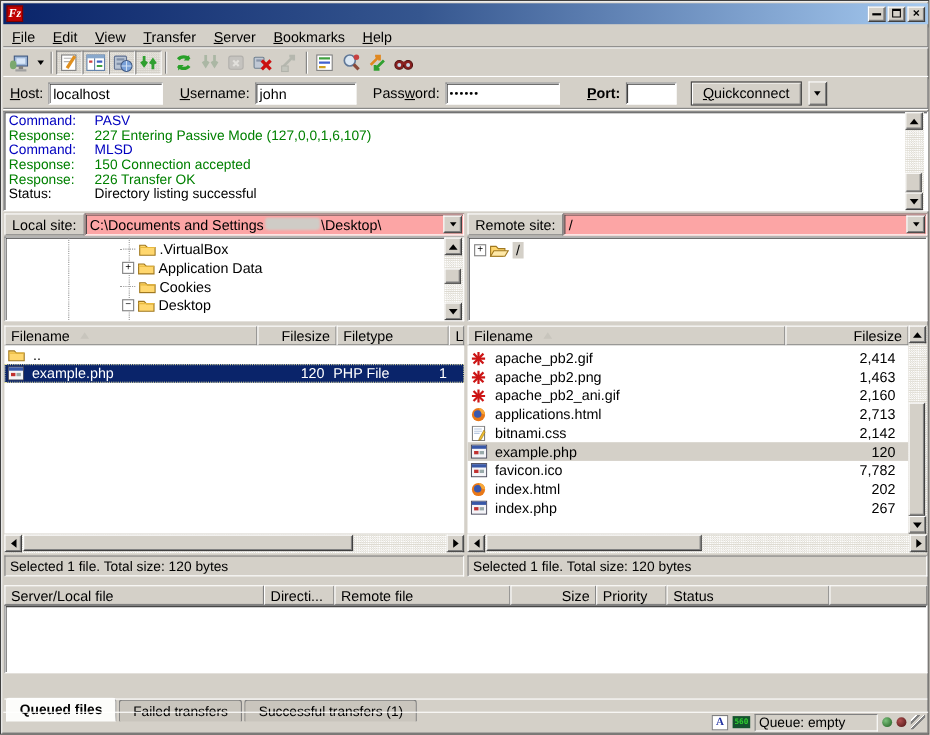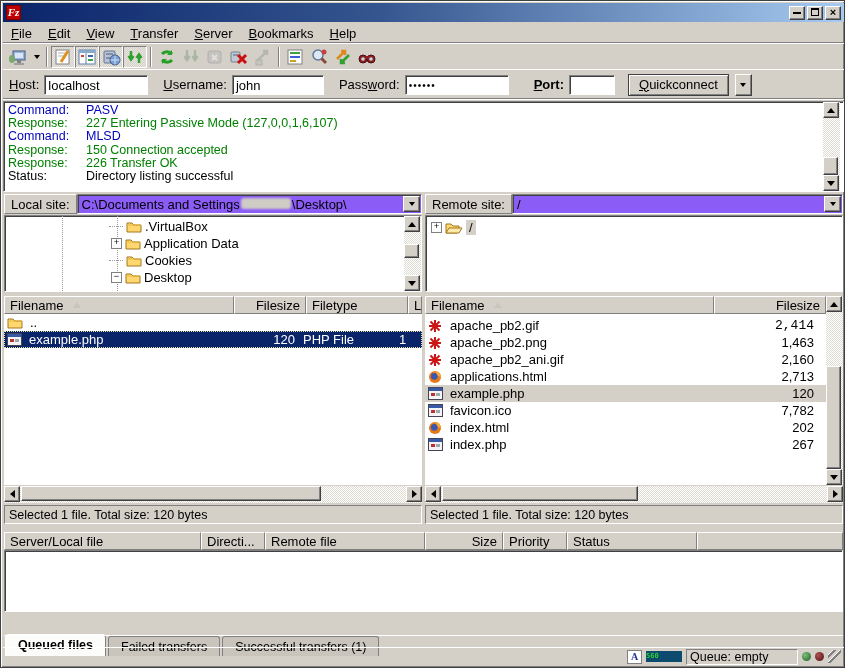--- a/index.html
+++ b/index.html
@@ -51,21 +51,21 @@
   .sbbtn { position:absolute; width:16px; height:16px; background:#d4d0c8; border:1px solid; border-color:#fff #404040 #404040 #fff;
            box-shadow:inset -1px -1px 0 #808080; display:flex; align-items:center; justify-content:center; }
   .sbthumb { position:absolute; background:#d4d0c8; border:1px solid; border-color:#fff #404040 #404040 #fff; box-shadow:inset -1px -1px 0 #808080; }
   .tri-up { width:0;height:0;border-left:4px solid transparent;border-right:4px solid transparent;border-bottom:5px solid #000; }
   .tri-dn { width:0;height:0;border-left:4px solid transparent;border-right:4px solid transparent;border-top:5px solid #000; }
   .tri-lf { width:0;height:0;border-top:4px solid transparent;border-bottom:4px solid transparent;border-right:5px solid #000; }
   .tri-rt { width:0;height:0;border-top:4px solid transparent;border-bottom:4px solid transparent;border-left:5px solid #000; }
   
   .sitebar { top:193px; height:20px; display:flex; align-items:stretch; }
   .sitelabel { display:flex; align-items:center; padding:0 6px; border:1px solid; border-color:#fff #808080 #808080 #fff; background:#d4d0c8; flex:none; }
-  .combo { flex:1; background:#8b5cf6; border:1px solid; border-color:#808080 #fff #fff #808080; box-shadow:inset 1px 1px 0 #404040;
+  .combo { flex:1; background:#fca5a5; border:1px solid; border-color:#808080 #fff #fff #808080; box-shadow:inset 1px 1px 0 #404040;
            display:flex; align-items:center; padding-left:4px; position:relative; }
   .combo .ddb { position:absolute; right:1px; top:1px; bottom:1px; width:17px; background:#d4d0c8; border:1px solid; border-color:#fff #404040 #404040 #fff;
                 box-shadow:inset -1px -1px 0 #808080; display:flex; align-items:center; justify-content:center; }
   .redact { display:inline-block; width:50px; height:11px; background:#cfccc6; border-radius:3px; filter:blur(1px); margin:0 1px; }
   .treebox { position:absolute; background:#fff; border:1px solid; border-color:#808080 #fff #fff #808080; box-shadow:inset 1px 1px 0 #404040; overflow:hidden; }
   .treerow { height:17px; display:flex; align-items:center; position:relative; }
   .expander { width:11px; height:11px; background:#fff; border:1px solid #808080; font:9px/9px "Liberation Mono",monospace; text-align:center; color:#000; flex:none; }
   .guide { position:absolute; top:0; bottom:0; border-left:1px dotted #9a9a9a; }
   
   .ic { flex:none; margin:0 3px 0 3px; }
@@ -87,21 +87,21 @@
   .tabs { position:absolute; display:flex; align-items:flex-end; gap:2px; }
   .tab { height:20px; padding:3px 12px 2px; background:#c9c5bd; border:1px solid #808080; border-bottom:none; border-radius:3px 3px 0 0; font-size:12.5px; }
   .tab.active { background:#fcfcfa; font-weight:bold; border-color:#fff #808080 #fcfcfa #fff; height:22px; border-radius:4px 4px 0 0; }
   
   .statusbar { position:absolute; left:2px; bottom:2px; width:841px; height:18px; border-top:1px solid #fff; display:flex; align-items:center; justify-content:flex-end; gap:4px; padding:0 3px; }
   .qfield { width:112px; height:16px; background:#d4d0c8; border:1px solid; border-color:#808080 #fff #fff #808080; padding:0 3px; font-size:12.5px; display:flex; align-items:center; }
   .led { width:9px; height:9px; border-radius:50%; }
   .grip { width:13px; height:13px; background:
       linear-gradient(135deg, transparent 0 3px, #fff 3px 4px, #808080 4px 6px, transparent 6px 8px, #fff 8px 9px, #808080 9px 11px, transparent 11px); }
   .ascii-badge { width:15px; height:14px; background:#fff; border:1px solid #808080; font:bold 10px/12px "Liberation Serif",serif; color:#2030a0; text-align:center; }
-  .speed-badge { width:36px; height:11px; background:#0c4a6e; color:#30d030; font:bold 7px/10px "DejaVu Sans Mono",monospace; text-align:left; letter-spacing:0; }
+  .speed-badge { width:16px; height:11px; background:#14532d; color:#30d030; font:bold 7px/10px "DejaVu Sans Mono",monospace; text-align:center; letter-spacing:0; }
 </style>
 </head>
 <body>
 
 <div class="window">
 
   <div class="abs titlebar">
     <span class="fzicon">Fz</span>
     <span class="winbtns">
       <span class="winbtn" style="padding-top:5px;">
@@ -415,21 +415,21 @@
       <div class="frow">
         <svg class="ic" width="15" height="14">
             <g stroke="#cc1515" stroke-width="2">
               <line x1="7" y1="1" x2="7" y2="13"></line>
               <line x1="1" y1="7" x2="13" y2="7"></line>
               <line x1="2.5" y1="2.5" x2="11.5" y2="11.5"></line>
               <line x1="11.5" y1="2.5" x2="2.5" y2="11.5"></line>
             </g>
           </svg>
         <span class="cell" style="width:266px;">apache_pb2.gif</span>
-        <span class="cell r" style="width:106px;font-family:Liberation Mono, monospace;">2,414</span>
+        <span class="cell r" style="width:106px;">2,414</span>
       </div>
       <div class="frow">
         <svg class="ic" width="15" height="14">
             <g stroke="#cc1515" stroke-width="2">
               <line x1="7" y1="1" x2="7" y2="13"></line>
               <line x1="1" y1="7" x2="13" y2="7"></line>
               <line x1="2.5" y1="2.5" x2="11.5" y2="11.5"></line>
               <line x1="11.5" y1="2.5" x2="2.5" y2="11.5"></line>
             </g>
           </svg>
@@ -450,20 +450,31 @@
       </div>
       <div class="frow">
         <svg class="ic" width="15" height="14">
             <circle cx="7" cy="7" r="6" fill="#e87818"></circle>
             <circle cx="6.3" cy="6.3" r="3.4" fill="#3858b0"></circle>
             <path d="M7 1 a6 6 0 0 1 6 6 l-3 -1 z" fill="#f8a838"></path>
           </svg>
         <span class="cell" style="width:266px;">applications.html</span>
         <span class="cell r" style="width:106px;">2,713</span>
       </div>
+      <div class="frow">
+        <svg class="ic" width="15" height="14">
+            <rect x="1.5" y="0.5" width="11" height="13" fill="#fff" stroke="#808080"></rect>
+            <line x1="3" y1="3" x2="10" y2="3" stroke="#b8c8e0"></line>
+            <line x1="3" y1="5" x2="10" y2="5" stroke="#b8c8e0"></line>
+            <line x1="3" y1="7" x2="8" y2="7" stroke="#b8c8e0"></line>
+            <path d="M12 4 L8 11 l-1 2.5 2.5-1 L13 6 z" fill="#f0c030" stroke="#906810" stroke-width="0.5"></path>
+          </svg>
+        <span class="cell" style="width:266px;">bitnami.css</span>
+        <span class="cell r" style="width:106px;">2,142</span>
+      </div>
       <div class="frow sel-inactive">
         <svg class="ic" width="15" height="13">
             <rect x="0.5" y="0.5" width="14" height="12" fill="#f4f4f8" stroke="#445"></rect>
             <rect x="1" y="1" width="13" height="3" fill="#3858a8"></rect>
             <rect x="3" y="6" width="4" height="3" fill="#c03030"></rect>
             <rect x="8" y="6" width="4" height="3" fill="#9aa"></rect>
           </svg>
         <span class="cell" style="width:266px;">example.php</span>
         <span class="cell r" style="width:106px;">120</span>
       </div>
@@ -518,36 +529,36 @@
   </div>
 
   <div class="statusline" style="left:3px; top:504px; width:418px;">
       <span>Selected 1 file. Total size: 120 bytes</span>
     </div>
   <div class="statusline" style="left:424px; top:504px; width:418px;">
       <span>Selected 1 file. Total size: 120 bytes</span>
     </div>
 
   <div class="lhead" style="left:3px; top:531px; width:839px;">
-    <span class="hcell" style="width:197px;">
+    <span class="hcell" style="width:236px;">
         <span>Server/Local file</span>
       </span>
     <span class="hcell" style="width:64px;">
         <span>Directi...</span>
       </span>
     <span class="hcell" style="width:160px;">
         <span>Remote file</span>
       </span>
     <span class="hcell r" style="width:78px;">
         <span>Size</span>
       </span>
     <span class="hcell" style="width:64px;">
         <span>Priority</span>
       </span>
-    <span class="hcell" style="width:130px;">
+    <span class="hcell" style="width:148px;">
         <span>Status</span>
       </span>
     <span class="hcell" style="flex:1;"></span>
   </div>
   <div class="queuebody" style="left:3px; top:549px; width:839px; height:62px;"></div>
 
   <div class="tabs" style="left:4px; top:633px; height:22px;">
     <span class="tab active">Queued files</span>
     <span class="tab">Failed transfers</span>
     <span class="tab">Successful transfers (1)</span>

